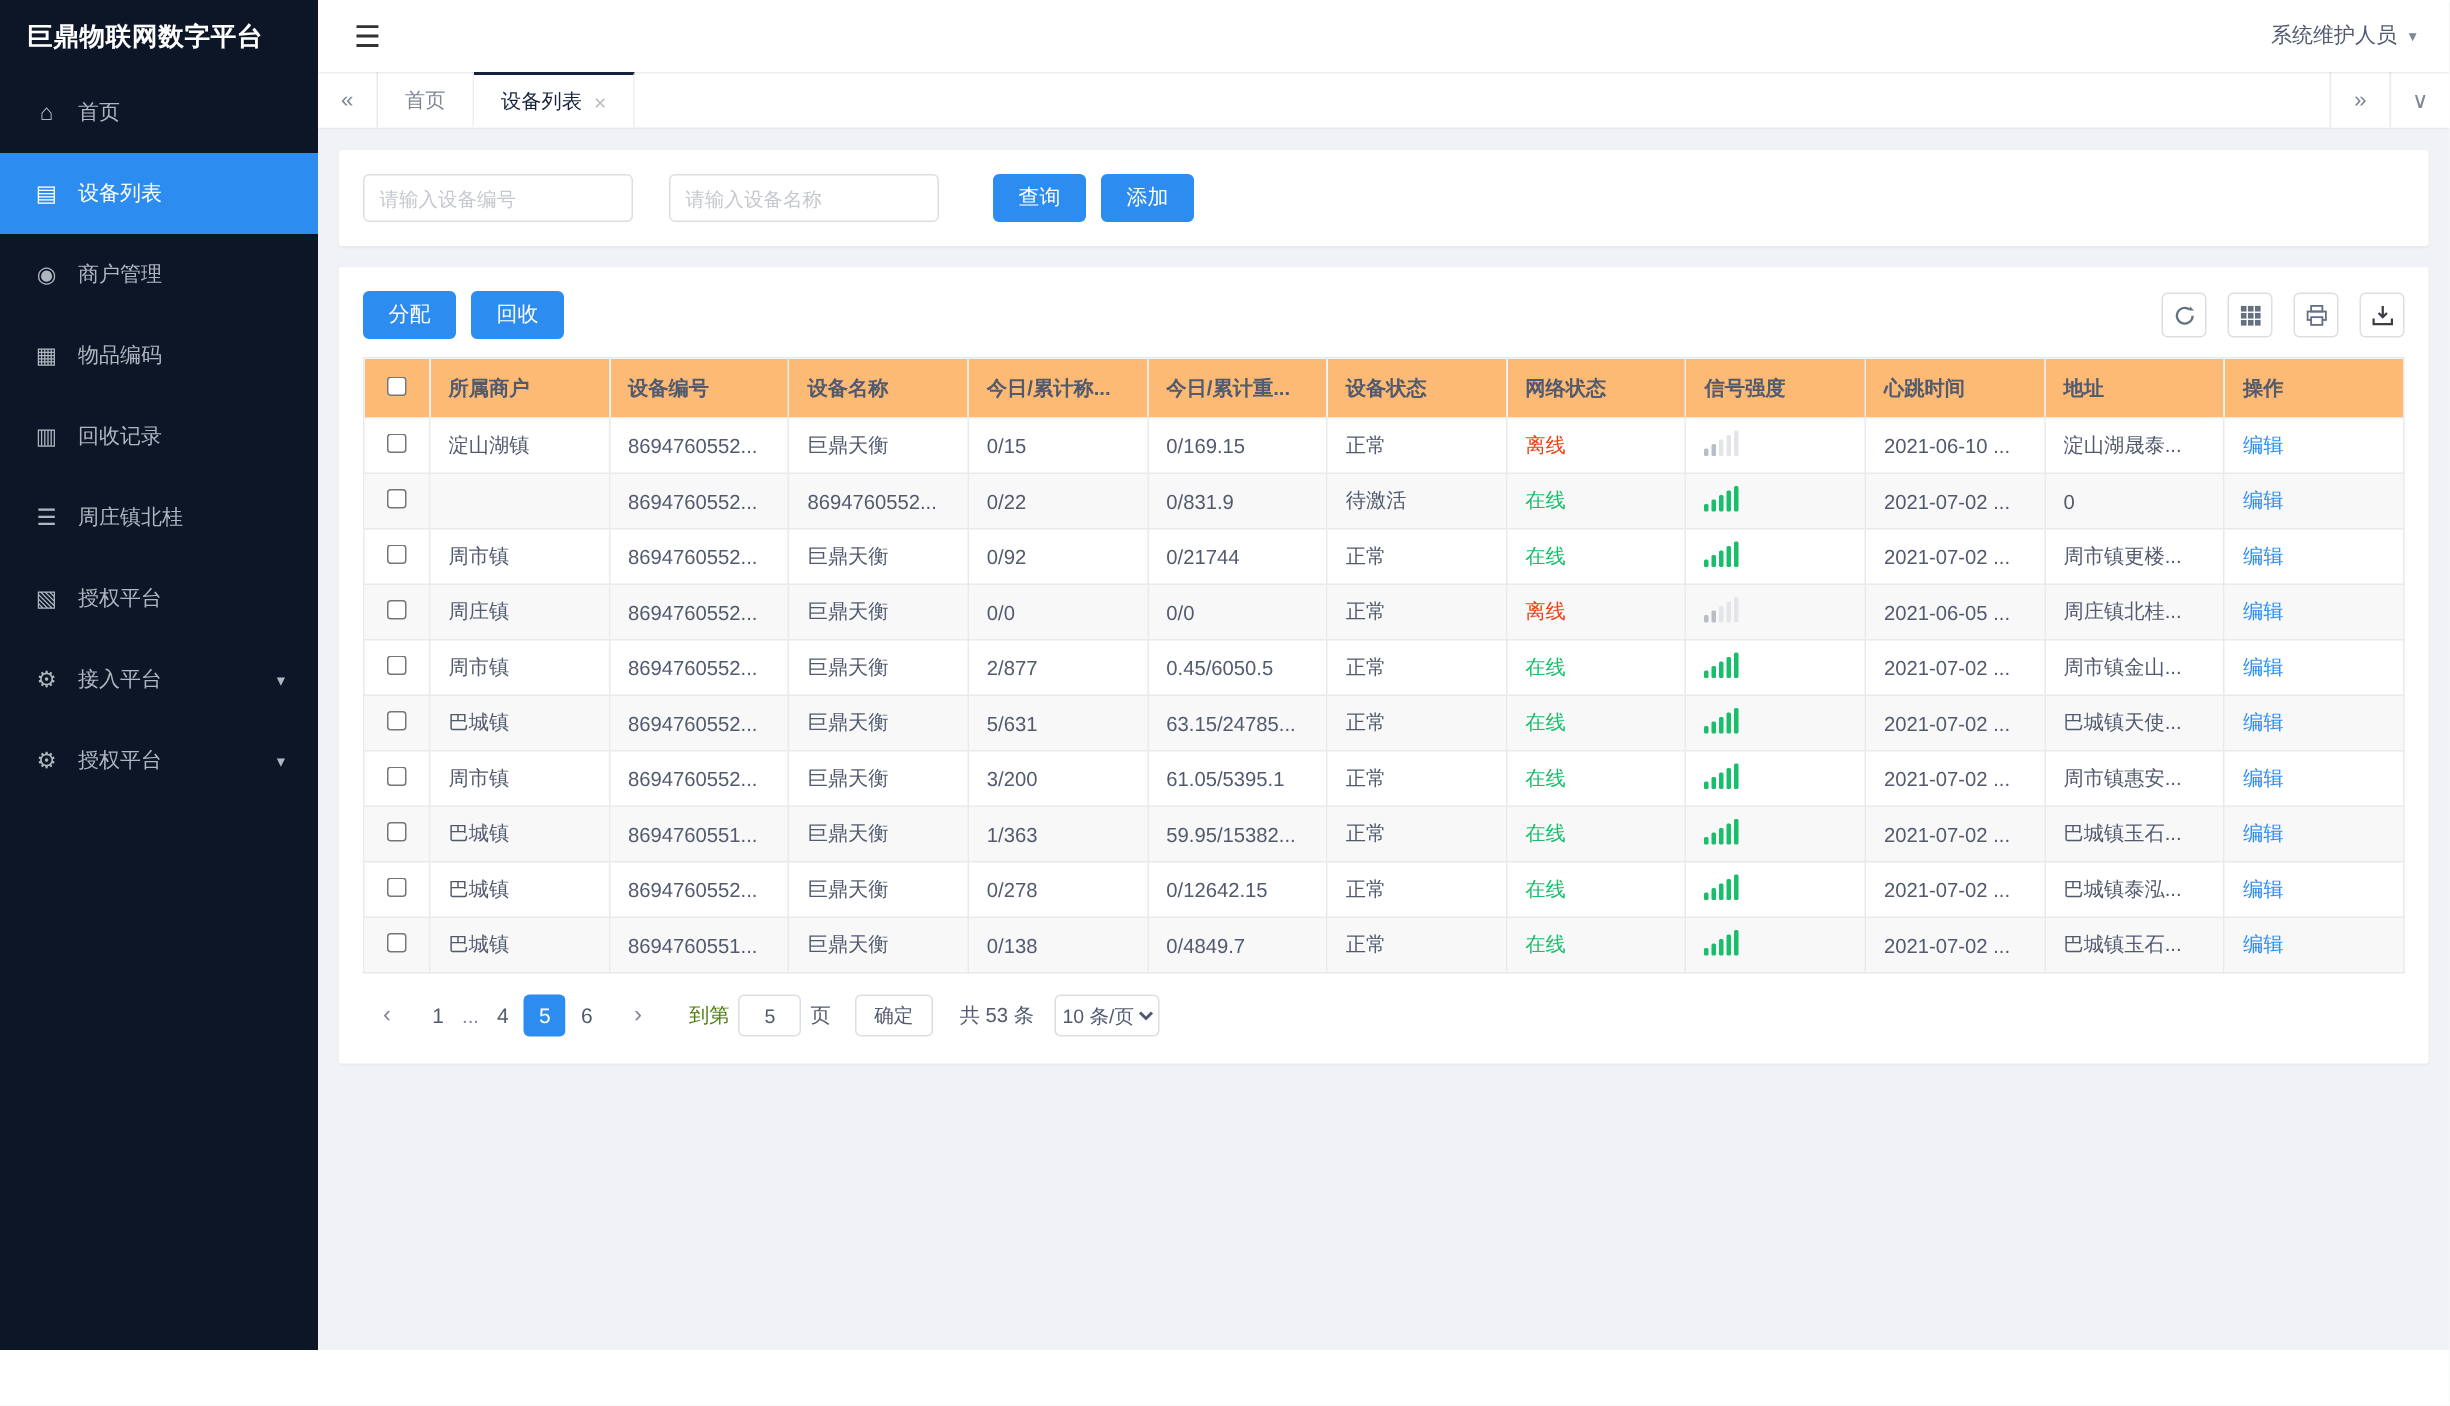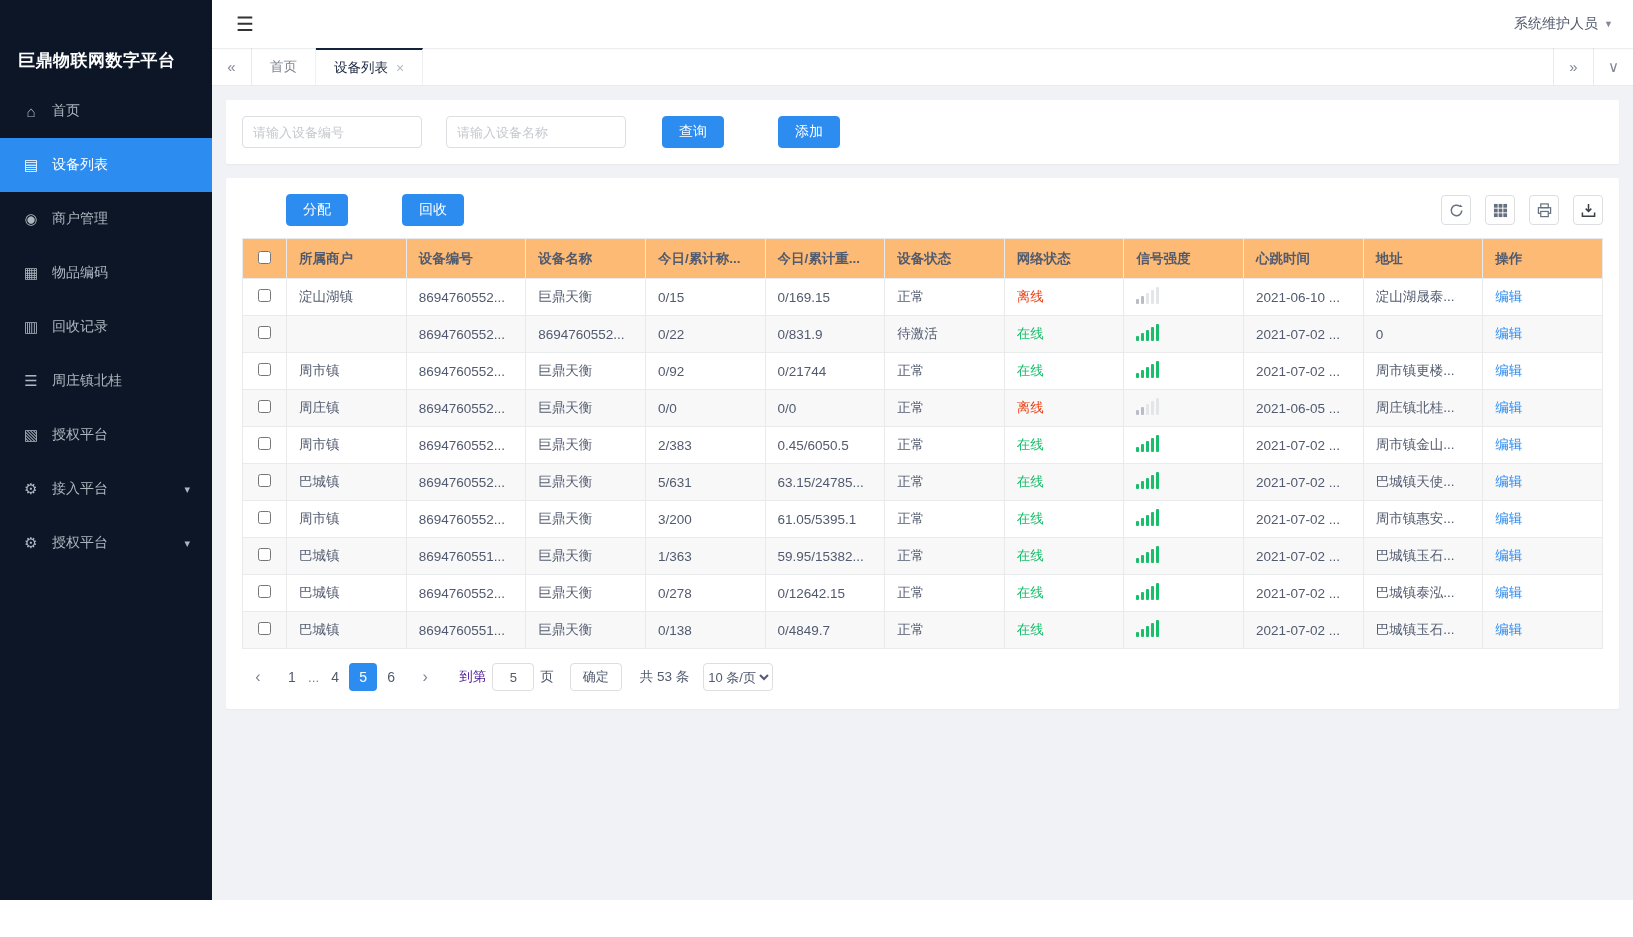--- a/index.html
+++ b/index.html
@@ -1,21 +1,21 @@
 <!DOCTYPE html>
 <html><head>
 <meta charset="utf-8">
 <style>
   * { box-sizing: border-box; margin: 0; padding: 0; }
   body { font-family: "Liberation Sans", "DejaVu Sans", sans-serif; font-size: 14px; color: #515a6e; background: #fff; }
   .app { display: flex; width: 1633px; height: 900px; overflow: hidden; }
 
   
   .sidebar { width: 212px; background: #0c1626; flex-shrink: 0; display: flex; flex-direction: column; }
-  .logo { height: 48px; display: flex; align-items: center; padding: 0 18px; color: #fff; font-size: 17px; font-weight: bold; letter-spacing: .5px; margin-top: 36px; }
+  .logo { height: 48px; display: flex; align-items: center; padding: 0 18px; color: #fff; font-size: 17px; font-weight: bold; letter-spacing: .5px; }
   .menu-item { height: 54px; display: flex; align-items: center; padding: 0 22px; gap: 12px; color: #aeb6c0; cursor: pointer; font-size: 14px; position: relative; }
   .menu-item.active { background: #2d8cf0; color: #fff; }
   .mi-icon { width: 18px; text-align: center; font-size: 15px; }
   .mi-caret { margin-left: auto; font-size: 11px; }
 
   
   .main { flex: 1; display: flex; flex-direction: column; background: #f0f2f5; min-width: 0; }
   .topbar { height: 48px; background: #fff; display: flex; align-items: center; justify-content: space-between; padding: 0 20px 0 24px; box-shadow: 0 1px 1px rgba(0,21,41,.08); position: relative; z-index: 3; }
   .collapse-btn { font-size: 20px; color: #333; background: none; border: none; cursor: pointer; }
   .user-area { display: flex; align-items: center; gap: 6px; cursor: pointer; color: #515a6e; }
@@ -29,21 +29,21 @@
   .tab.active { color: #17233d; border-top: 2px solid #17233d; background: #fff; }
   .tab-close { color: #b5b9c1; font-size: 14px; }
 
   
   .content { flex: 1; padding: 14px; overflow: hidden; }
   .card { background: #fff; border-radius: 2px; box-shadow: 0 1px 2px rgba(0,0,0,.04); }
   .search-card { padding: 16px; display: flex; align-items: center; gap: 10px; }
   .txt-input { width: 180px; height: 32px; border: 1px solid #dcdee2; border-radius: 4px; padding: 0 10px; font-size: 13px; color: #515a6e; outline: none; }
   .txt-input::placeholder { color: #c5c8ce; }
   .txt-input + .txt-input { margin-left: 14px; }
-  .btn-primary { height: 32px; padding: 0 16px; background: #2d8cf0; border: 1px solid #2d8cf0; color: #fff; border-radius: 4px; font-size: 14px; cursor: pointer; margin-left: 44px; }
+  .btn-primary { height: 32px; padding: 0 16px; background: #2d8cf0; border: 1px solid #2d8cf0; color: #fff; border-radius: 4px; font-size: 14px; cursor: pointer; }
   .btn-query { margin-left: 26px; }
 
   .table-card { margin-top: 14px; padding: 16px; }
   .table-toolbar { display: flex; align-items: center; gap: 10px; margin-bottom: 12px; }
   .tb-spacer { flex: 1; }
   .icon-btn { width: 30px; height: 30px; border: 1px solid #dcdee2; background: #fff; border-radius: 4px; display: inline-flex; align-items: center; justify-content: center; cursor: pointer; margin-left: 4px; }
   .icon-btn svg { display: block; }
 
   table.device-table { width: 100%; border-collapse: collapse; border: 1px solid #e8eaec; font-size: 13.5px; table-layout: fixed; }
   .device-table th, .device-table td { border: 1px solid #e8eaec; padding: 0 12px; height: 37px; text-align: left; white-space: nowrap; overflow: hidden; text-overflow: ellipsis; }
@@ -60,21 +60,21 @@
   .signal.online .bar { background: #19be6b; }
   .signal.offline .bar { background: #e3e5e9; }
   .signal.offline .bar:nth-child(-n+2) { background: #b8bdc6; }
 
   
   .pagination { display: flex; align-items: center; gap: 6px; padding: 14px 2px 2px 2px; font-size: 13.5px; color: #515a6e; }
   .pg-btn { min-width: 28px; height: 28px; background: #fff; border: none; color: #515a6e; font-size: 14px; cursor: pointer; border-radius: 4px; }
   .pg-btn.arrow { color: #808695; font-size: 16px; }
   .pg-btn.active { background: #2d8cf0; color: #fff; }
   .pg-ellipsis { color: #808695; padding: 0 2px; }
-  .jump-label { margin-left: 14px; color: #4c1d95; }
+  .jump-label { margin-left: 14px; color: #4d7c0f; }
   .jump-input { width: 42px; height: 28px; border: 1px solid #dcdee2; border-radius: 4px; text-align: center; font-size: 13px; color: #515a6e; outline: none; }
   .confirm-btn { height: 28px; padding: 0 12px; border: 1px solid #dcdee2; background: #fff; border-radius: 4px; font-size: 13px; color: #515a6e; cursor: pointer; margin-left: 10px; }
   .total-text { margin-left: 12px; }
   .page-size-select { height: 28px; border: 1px solid #dcdee2; border-radius: 4px; font-size: 13px; color: #515a6e; background: #fff; margin-left: 8px; outline: none; }
 </style>
 </head>
 <body>
 
 <div class="app">
 
@@ -293,21 +293,21 @@
                   </span></td>
                 <td>2021-06-05 ...</td>
                 <td>周庄镇北桂...</td>
                 <td><a class="edit-link">编辑</a></td>
               </tr>
               <tr>
                 <td class="col-check"><input type="checkbox" style=""></td>
                 <td>周市镇</td>
                 <td>8694760552...</td>
                 <td>巨鼎天衡</td>
-                <td>2/383</td>
+                <td>2/877</td>
                 <td>0.45/6050.5</td>
                 <td>正常</td>
                 <td><span class="net-online">在线</span></td>
                 <td><span class="signal online">
                     <span class="bar" style="height: 5px;"></span>
                     <span class="bar" style="height: 8px;"></span>
                     <span class="bar" style="height: 11px;"></span>
                     <span class="bar" style="height: 14px;"></span>
                     <span class="bar" style="height: 17px;"></span>
                   </span></td>

